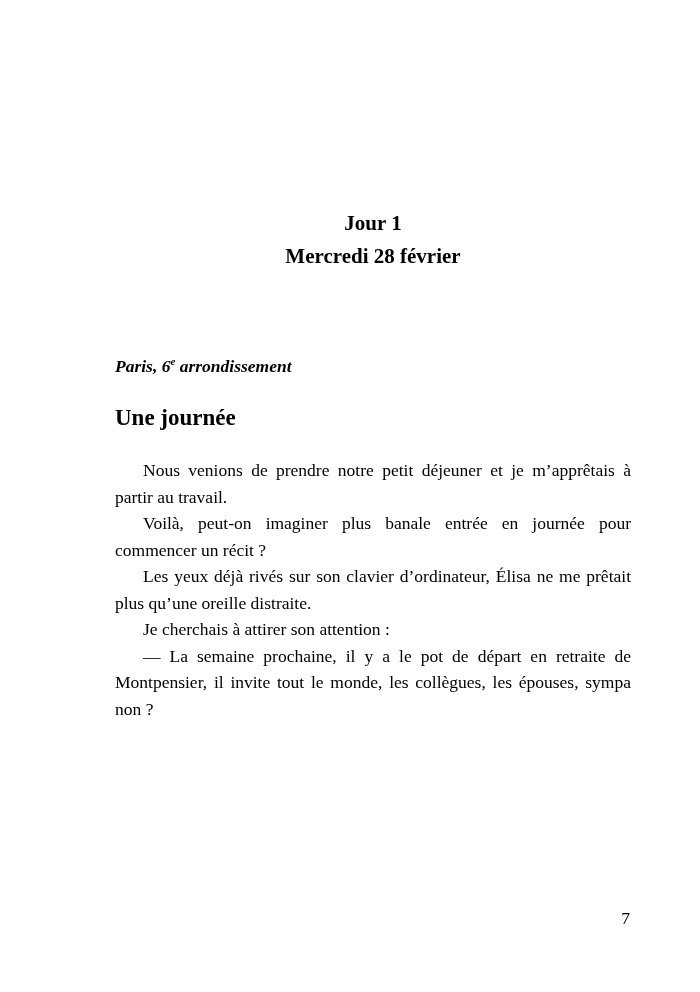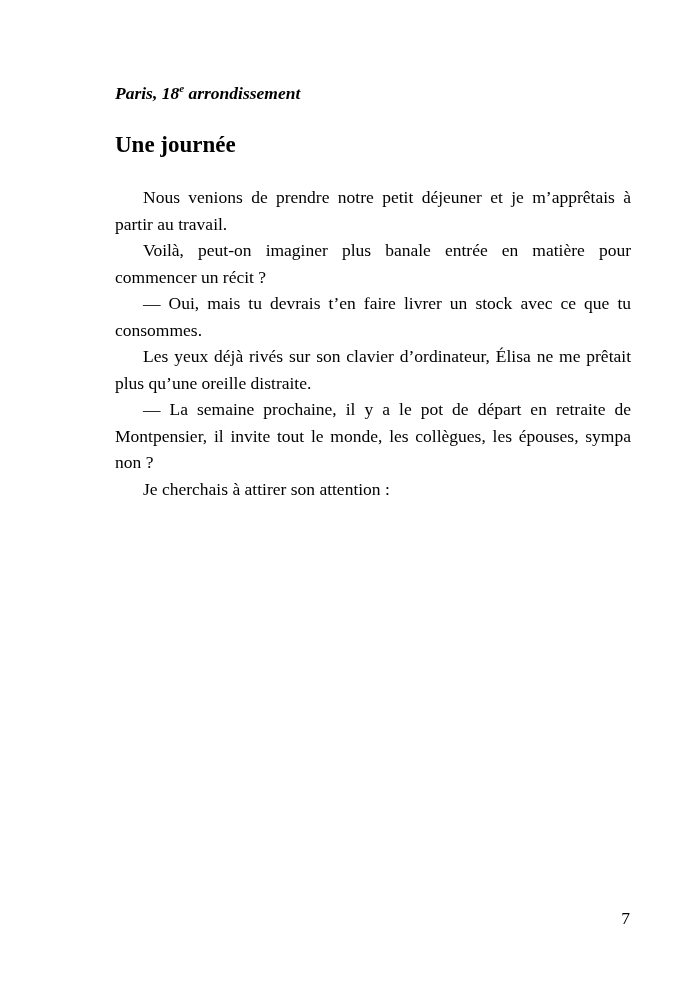--- a/index.html
+++ b/index.html
@@ -66,30 +66,33 @@
     bottom: 61px;
     font-size: 17.5px;
   }
 </style>
 </head>
 <body>
 
 <div class="page">
   <div class="content">
 
+    <div class="chapter-heading">
+      <div>Jour 1</div>
+      <div>Mercredi 28 février</div>
+    </div>
 
-    <div class="location-line"><span>Paris, 18</span><sup>e</sup><span> arrondissement</span></div>
+    <div class="location-line"><span>Paris, 6</span><sup>e</sup><span> arrondissement</span></div>
 
     <div class="section-heading">Une journée</div>
 
     <div class="body-text">
       <p>Nous venions de prendre notre petit déjeuner et je m’apprêtais à partir au travail.</p>
-      <p>Voilà, peut-on imaginer plus banale entrée en matière pour commencer un récit ?</p>
-      <p>— Oui, mais tu devrais t’en faire livrer un stock avec ce que tu consommes.</p>
+      <p>Voilà, peut-on imaginer plus banale entrée en journée pour commencer un récit ?</p>
       <p>Les yeux déjà rivés sur son clavier d’ordinateur, Élisa ne me prêtait plus qu’une oreille distraite.</p>
+      <p>Je cherchais à attirer son attention :</p>
       <p>— La semaine prochaine, il y a le pot de départ en retraite de Montpensier, il invite tout le monde, les collègues, les épouses, sympa non ?</p>
-      <p>Je cherchais à attirer son attention :</p>
     </div>
 
   </div>
 
   <div class="page-number">7</div>
 </div>
 
 </body></html>

